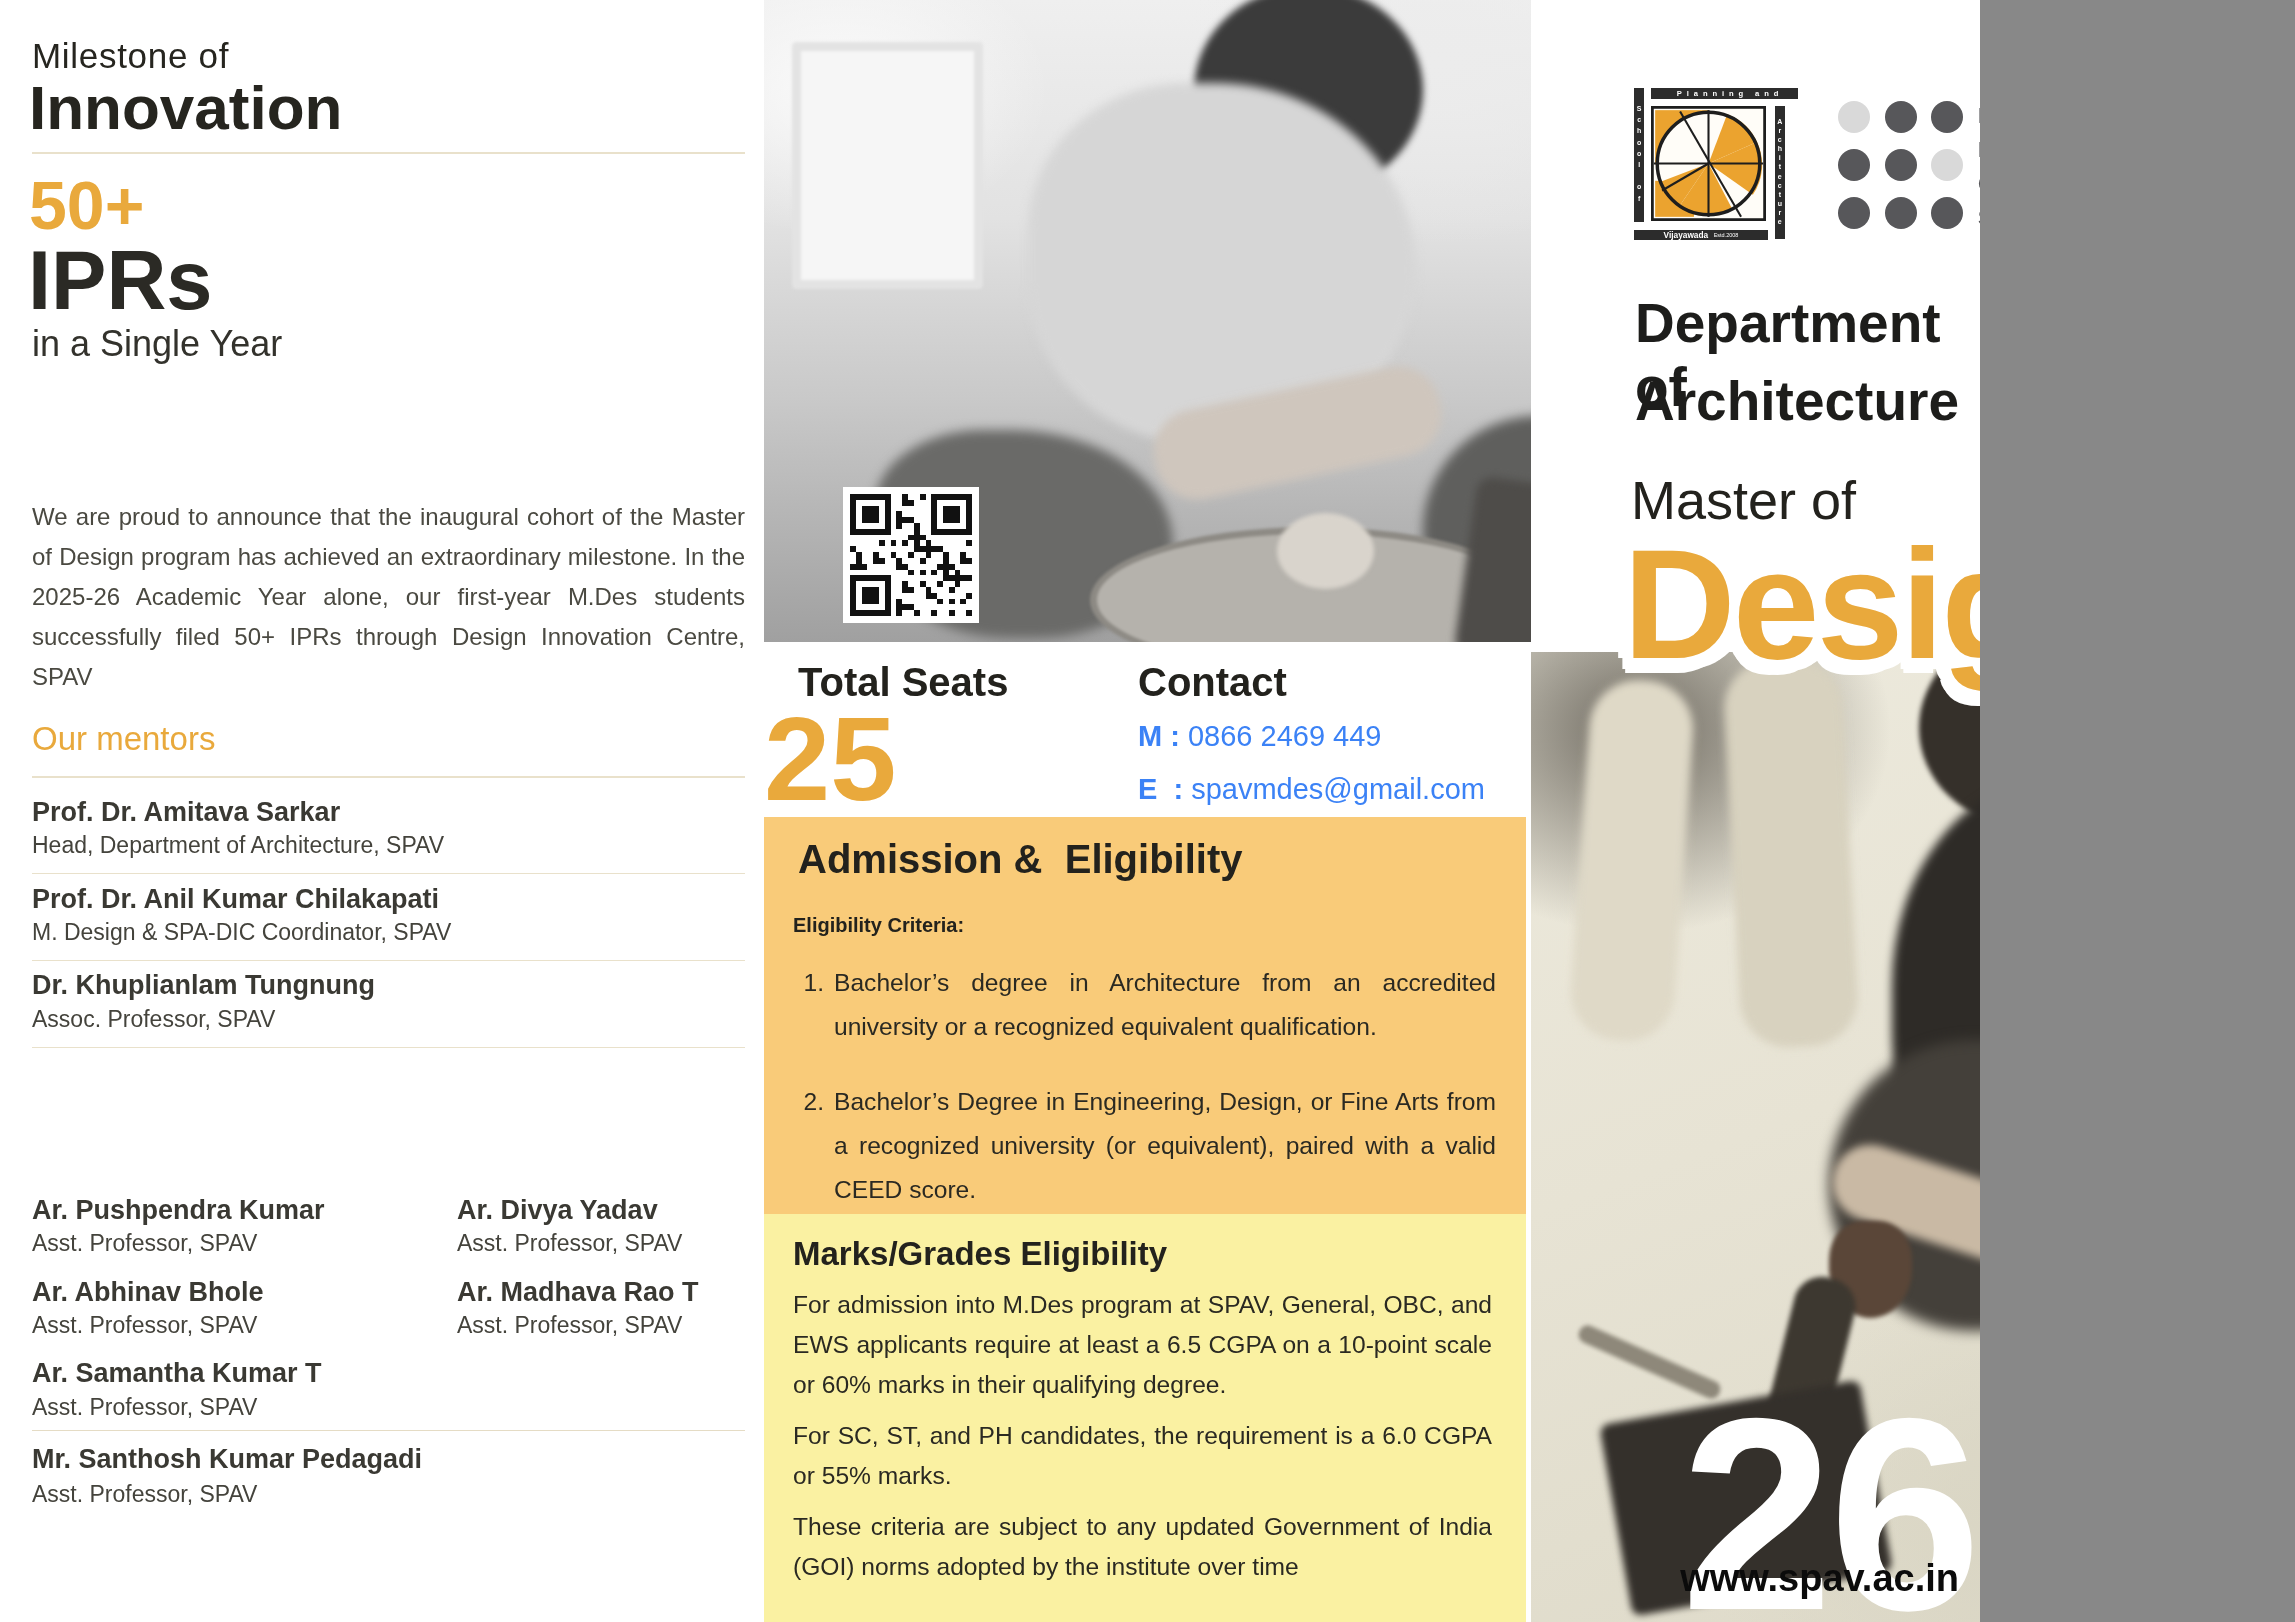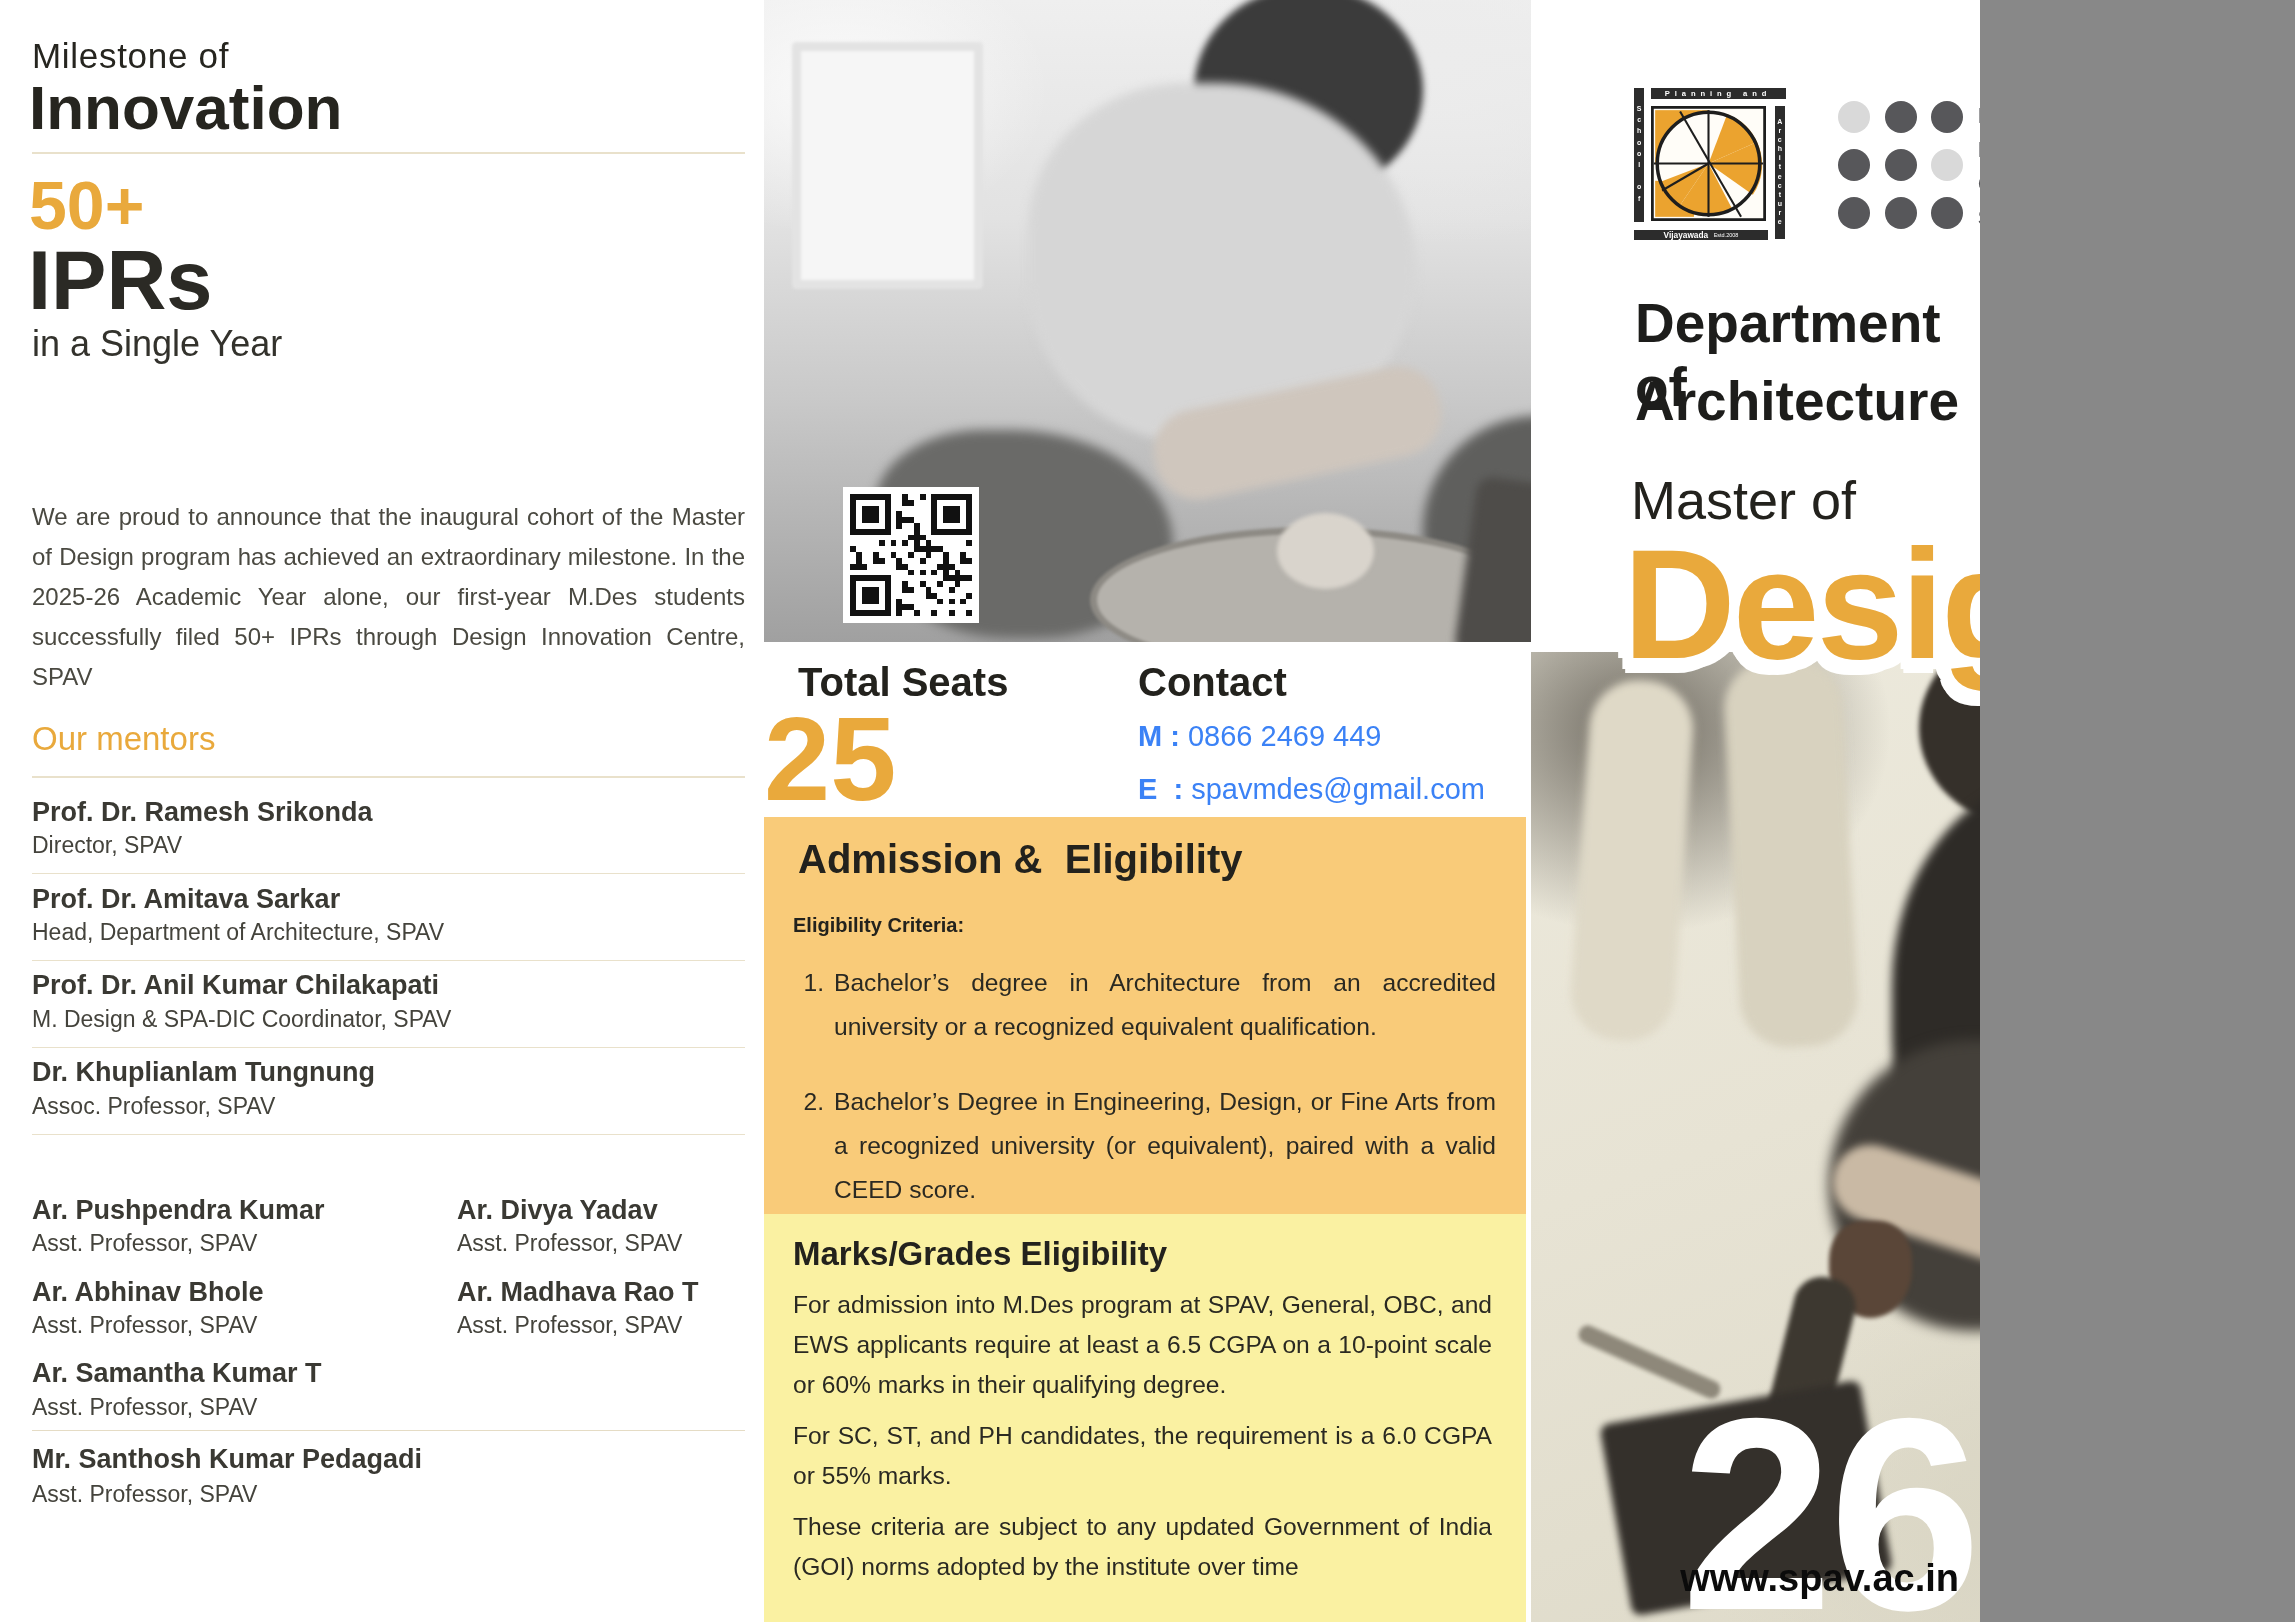--- a/index.html
+++ b/index.html
@@ -80,21 +80,21 @@
 
   .panel-marks{left:764px;top:1214px;width:762px;height:409px;background:#faf1a2;}
   .marks-h{left:793px;top:1235px;font-size:33px;font-weight:700;color:#23221d;}
   .marks-body{left:793px;top:1285px;width:699px;}
   .marks-body p{margin:0 0 11px;font-size:24.6px;line-height:40px;color:#2a2922;text-align:justify;}
 
   
   .spav-logo{left:1634px;top:88px;width:151px;height:151px;}
   .lg-bar{position:absolute;background:#2c2c2c;color:#fff;display:flex;align-items:center;
     justify-content:center;}
-  .lg-top{left:16.6px;top:0;width:135px;height:11px;font-size:7.6px;letter-spacing:4.9px;font-weight:600;}
+  .lg-top{left:16.6px;top:0;width:135px;height:11px;font-size:7.6px;letter-spacing:4.9px;font-weight:600;padding-left:12px;}
   .lg-left{left:0;top:0;width:10.4px;height:134px;writing-mode:vertical-rl;text-orientation:upright;
     font-size:7px;letter-spacing:4.2px;font-weight:600;}
   .lg-right{right:0;top:18px;width:10.4px;height:133px;writing-mode:vertical-rl;
     text-orientation:upright;font-size:7px;letter-spacing:2.1px;font-weight:600;}
   .lg-bottom{left:0;top:142px;width:134px;height:10.4px;font-size:8.3px;font-weight:700;gap:5.5px;}
   .lg-bottom .estd{font-size:5.5px;font-weight:400;}
   .lg-center{position:absolute;left:16.6px;top:18px;width:115px;height:115px;}
 
   .dic-dots{left:1838px;top:101px;display:grid;grid-template-columns:repeat(3,32px);
     grid-auto-rows:32px;column-gap:14.6px;row-gap:16px;}
@@ -156,24 +156,20 @@
   <div class="abs stat-value">50+</div>
   <div class="abs stat-label">IPRs</div>
   <div class="abs stat-sub">in a Single Year</div>
 
   <div class="abs lead">We are proud to announce that the inaugural cohort of the Master of Design program has achieved an extraordinary milestone. In the 2025-26 Academic Year alone, our first-year M.Des students successfully filed 50+ IPRs through Design Innovation Centre, SPAV</div>
 
   <div class="abs mentors-h">Our mentors</div>
   <div class="abs rule rule-mentors"></div>
 
   <div class="abs mentor-list">
-    <div class="mentor">
-      <div class="name">Prof. Dr. Ramesh Srikonda</div>
-      <div class="role">Director, SPAV</div>
-    </div>
     <div class="mentor">
       <div class="name">Prof. Dr. Amitava Sarkar</div>
       <div class="role">Head, Department of Architecture, SPAV</div>
     </div>
     <div class="mentor">
       <div class="name">Prof. Dr. Anil Kumar Chilakapati</div>
       <div class="role">M. Design &amp; SPA-DIC Coordinator, SPAV</div>
     </div>
     <div class="mentor">
       <div class="name">Dr. Khuplianlam Tungnung</div>

